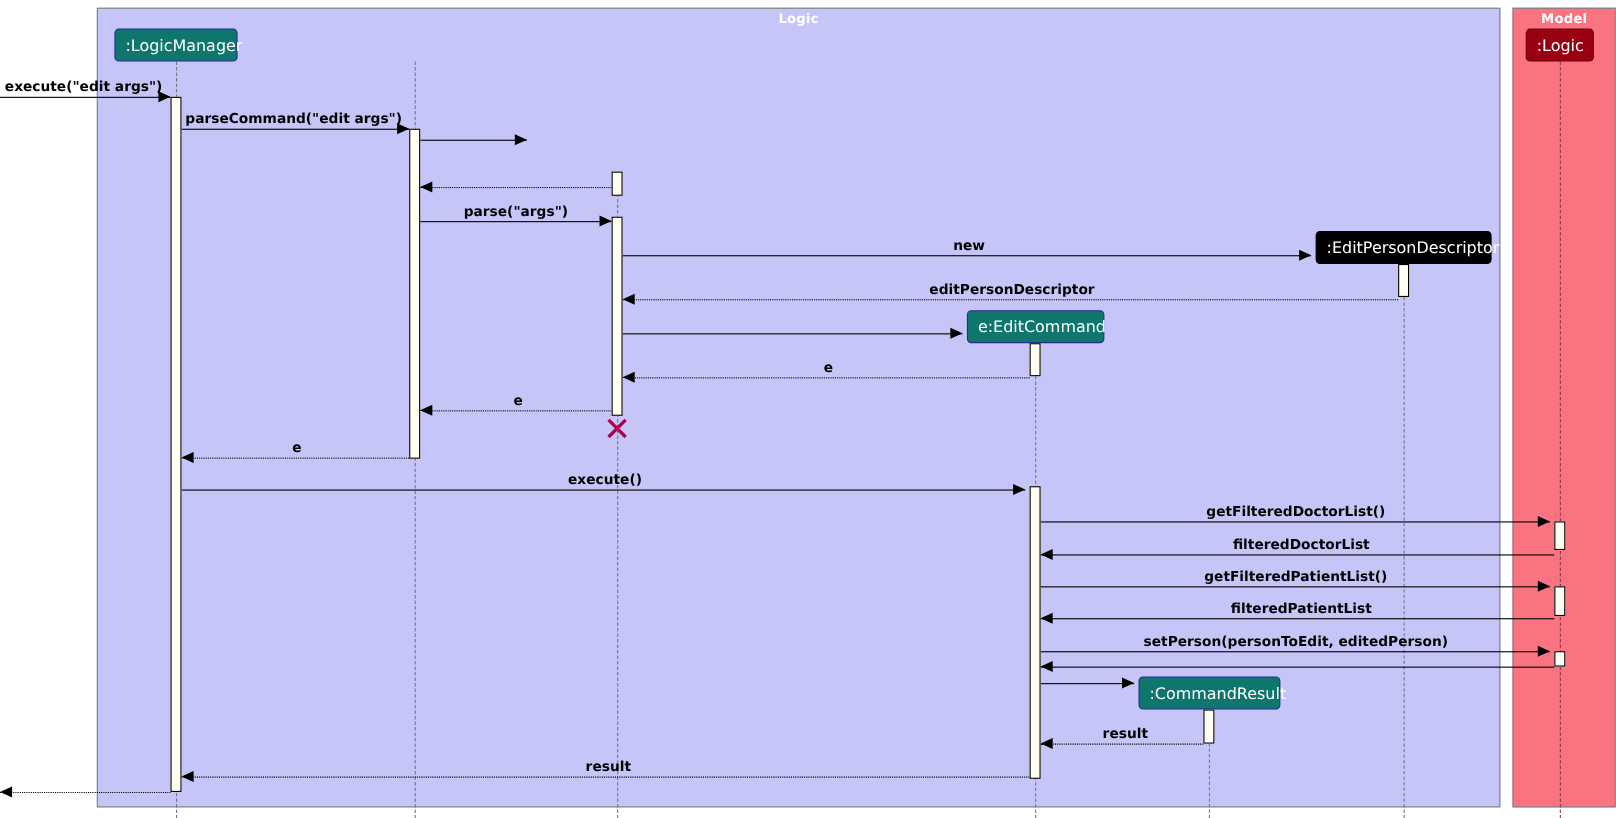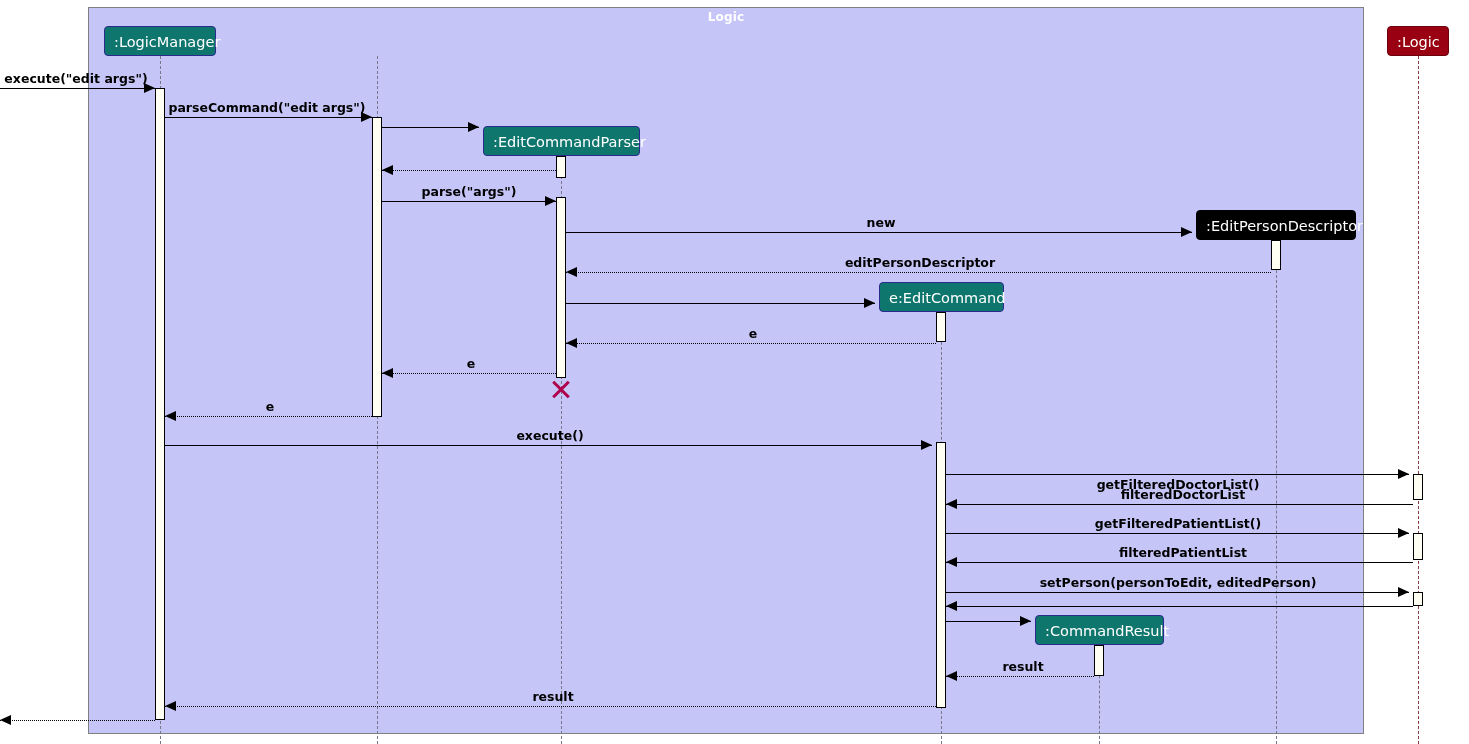--- a/index.html
+++ b/index.html
@@ -116,20 +116,23 @@
   }
   .destroy span.a { transform: rotate(45deg); }
   .destroy span.b { transform: rotate(-45deg); }
 </style>
 </head>
 <body>
 
 <div id="canvas">
     <div class="group-frame" style="left: 88px; top: 7px; width: 1276px; height: 727px; background: rgb(197, 197, 247);">
       <div class="group-title" style="color: rgb(255, 255, 255);">Logic</div>
+    </div>
+    <div class="group-frame" style="left: 1375px; top: 7px; width: 94px; height: 727px; background: rgb(249, 116, 128);">
+      <div class="group-title" style="color: rgb(255, 255, 255);">Model</div>
     </div>
     <div class="lifeline" style="left: 160px; top: 56px; height: 688px;"></div>
     <div class="lifeline" style="left: 377px; top: 56px; height: 688px;"></div>
     <div class="lifeline" style="left: 561px; top: 156px; height: 588px;"></div>
     <div class="lifeline" style="left: 941px; top: 312px; height: 432px;"></div>
     <div class="lifeline" style="left: 1276px; top: 240px; height: 504px;"></div>
     <div class="lifeline" style="left: 1099px; top: 645px; height: 99px;"></div>
     <div class="lifeline model-line" style="left: 1418px; top: 56px; height: 688px;"></div>
     <div class="msg-line" style="left: 0px; top: 88px; width: 155px;"></div>
     <div class="arrow-head right" style="top: 83px; left: 144px;"></div>
@@ -159,21 +162,21 @@
     <div class="arrow-head left" style="top: 368px; left: 382px;"></div>
     <div class="msg-label" style="left: 471px; top: 356px;">e</div>
     <div class="msg-line dotted" style="left: 165px; top: 416px; width: 207px;"></div>
     <div class="arrow-head left" style="top: 411px; left: 165px;"></div>
     <div class="msg-label" style="left: 270px; top: 399px;">e</div>
     <div class="msg-line" style="left: 165px; top: 445px; width: 767px;"></div>
     <div class="arrow-head right" style="top: 440px; left: 921px;"></div>
     <div class="msg-label" style="left: 550px; top: 428px;">execute()</div>
     <div class="msg-line" style="left: 946px; top: 474px; width: 463px;"></div>
     <div class="arrow-head right" style="top: 469px; left: 1398px;"></div>
-    <div class="msg-label" style="left: 1178px; top: 457px; margin-top: 20px;">getFilteredDoctorList()</div>
+    <div class="msg-label" style="left: 1178px; top: 457px;">getFilteredDoctorList()</div>
     <div class="msg-line" style="left: 946px; top: 504px; width: 467px;"></div>
     <div class="arrow-head left" style="top: 499px; left: 946px;"></div>
     <div class="msg-label" style="left: 1183px; top: 487px;">filteredDoctorList</div>
     <div class="msg-line" style="left: 946px; top: 533px; width: 463px;"></div>
     <div class="arrow-head right" style="top: 528px; left: 1398px;"></div>
     <div class="msg-label" style="left: 1178px; top: 516px;">getFilteredPatientList()</div>
     <div class="msg-line" style="left: 946px; top: 562px; width: 467px;"></div>
     <div class="arrow-head left" style="top: 557px; left: 946px;"></div>
     <div class="msg-label" style="left: 1183px; top: 545px;">filteredPatientList</div>
     <div class="msg-line" style="left: 946px; top: 592px; width: 463px;"></div>
@@ -196,21 +199,20 @@
     <div class="activation" style="left: 556px; top: 156px; height: 22px;"></div>
     <div class="activation" style="left: 556px; top: 197px; height: 181px;"></div>
     <div class="activation" style="left: 1271px; top: 240px; height: 30px;"></div>
     <div class="activation" style="left: 936px; top: 312px; height: 30px;"></div>
     <div class="activation" style="left: 936px; top: 442px; height: 266px;"></div>
     <div class="activation" style="left: 1413px; top: 474px; height: 26px;"></div>
     <div class="activation" style="left: 1413px; top: 533px; height: 27px;"></div>
     <div class="activation" style="left: 1413px; top: 592px; height: 14px;"></div>
     <div class="activation" style="left: 1094px; top: 645px; height: 31px;"></div>
     <div class="participant blue" style="left: 104px; top: 26px; width: 112px;"><span>:LogicManager</span></div>
-    <div class="participant blue" style="left: 483px; top: 126px; width: 157px;"><span>:EditCommandParser</span></div>
     <div class="participant blue" style="left: 879px; top: 282px; width: 125px;"><span>e:EditCommand</span></div>
     <div class="participant black" style="left: 1196px; top: 210px; width: 160px;"><span>:EditPersonDescriptor</span></div>
     <div class="participant blue" style="left: 1035px; top: 615px; width: 129px;"><span>:CommandResult</span></div>
     <div class="participant maroon" style="left: 1387px; top: 26px; width: 62px;"><span>:Logic</span></div>
     <div class="destroy" style="left: 550px; top: 377px;">
       <span class="a"></span>
       <span class="b"></span>
     </div>
   </div>
 

